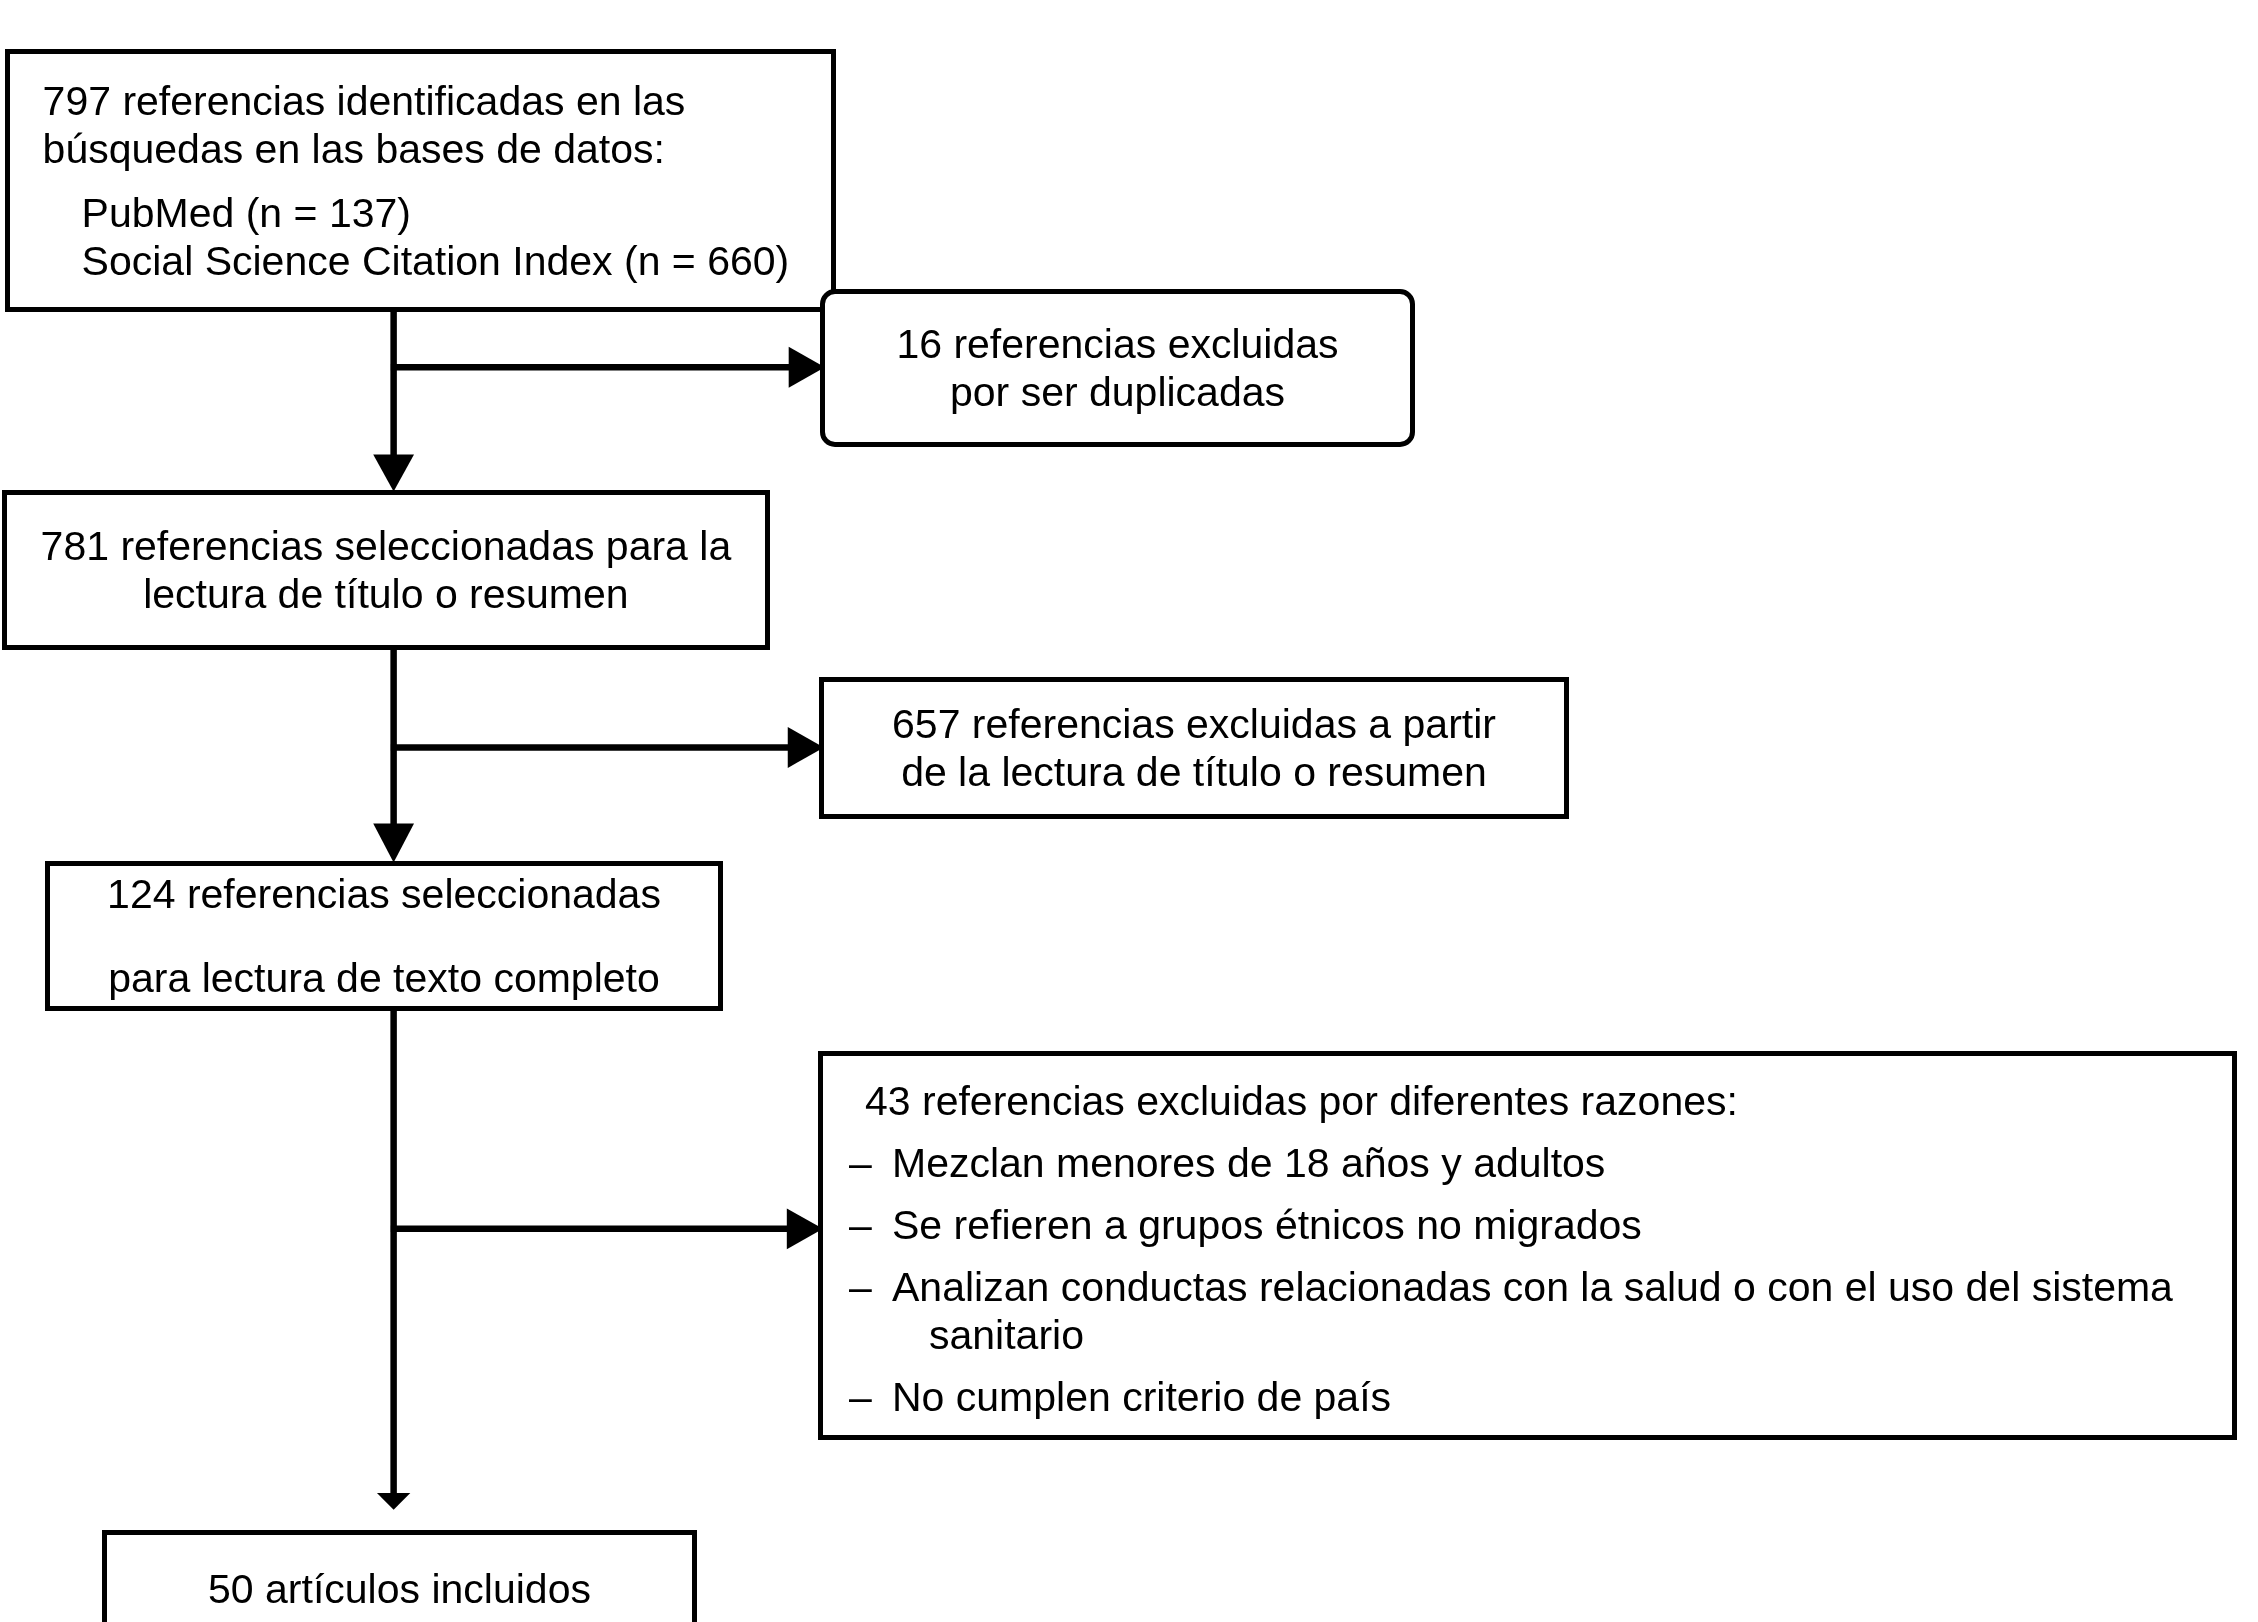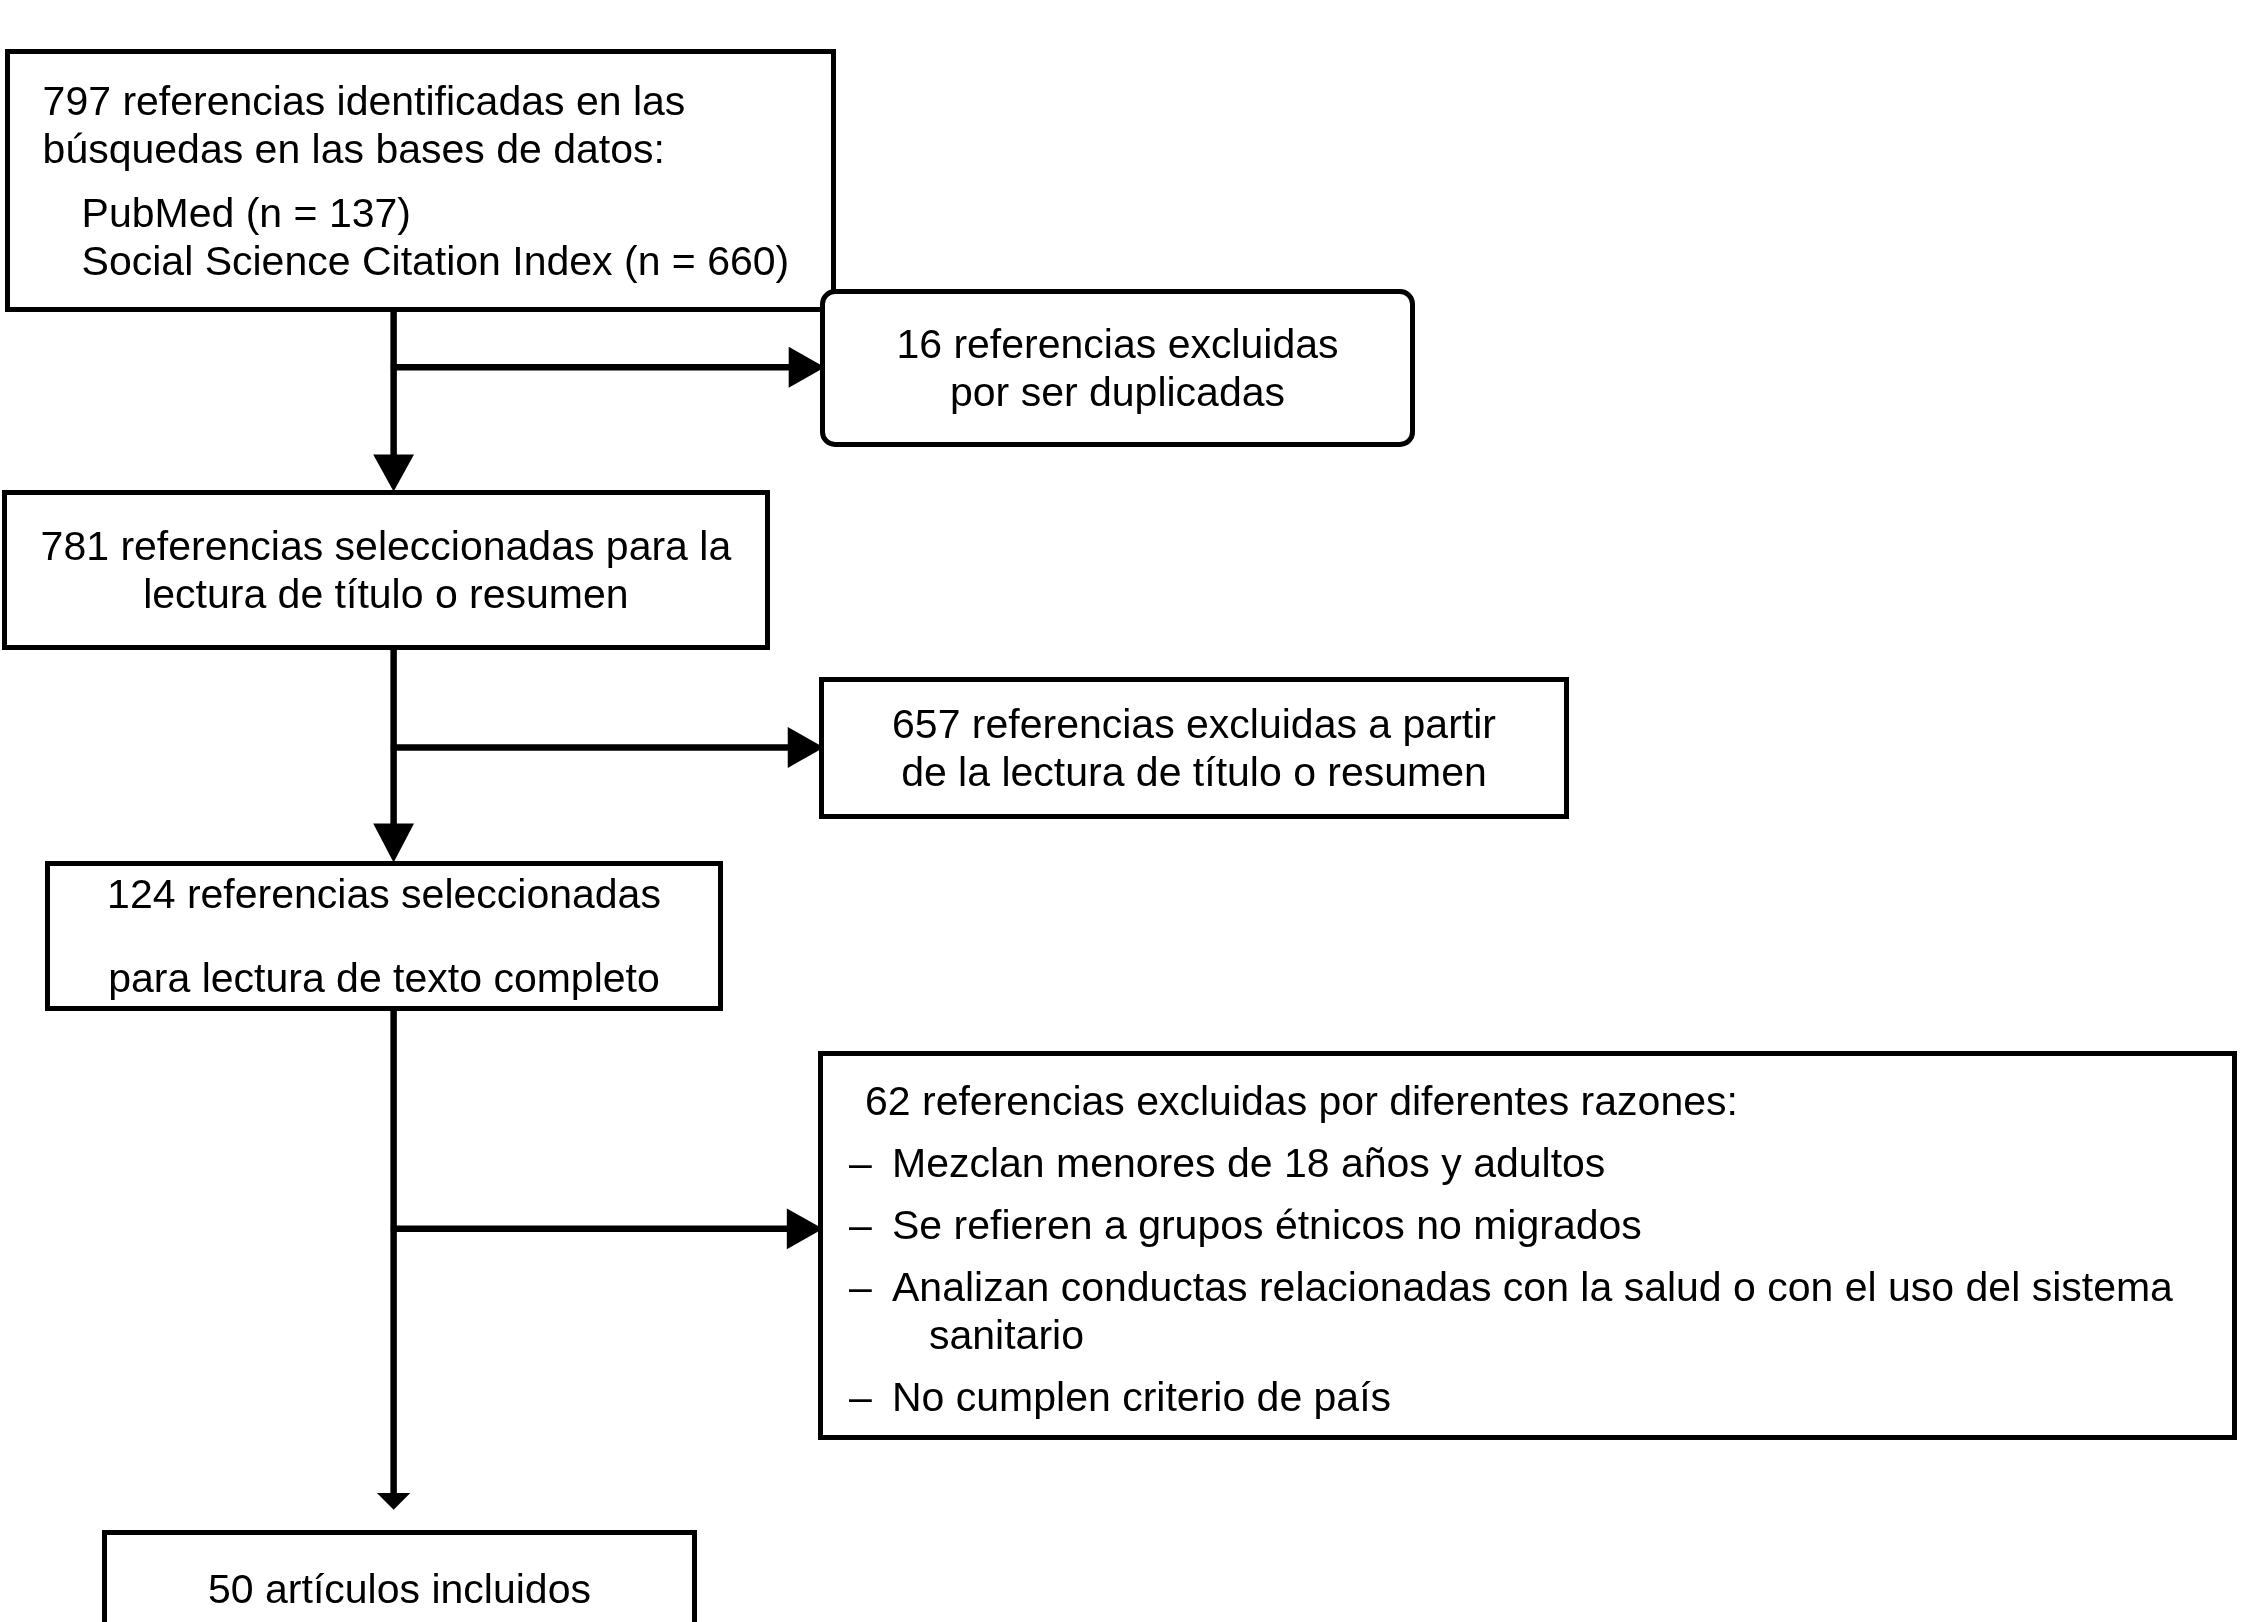--- a/index.html
+++ b/index.html
@@ -157,21 +157,21 @@
     <div>657 referencias excluidas a partir</div>
     <div>de la lectura de título o resumen</div>
   </div>
 
   <div class="box center-box" id="box-fulltext">
     <div>124 referencias seleccionadas</div>
     <div>para lectura de texto completo</div>
   </div>
 
   <div class="box" id="box-excluded-reasons">
-    <div class="heading">62 referencias excluidas por diferentes razones:</div>
+    <div class="heading">43 referencias excluidas por diferentes razones:</div>
     <ul class="reasons">
       <li>
         <span class="dash">–</span><span>Mezclan menores de 18 años y adultos</span>
       </li>
       <li>
         <span class="dash">–</span><span>Se refieren a grupos étnicos no migrados</span>
       </li>
       <li>
         <span class="dash">–</span><span>Analizan conductas relacionadas con la salud o con el uso del sistema</span>
         <div class="wrap-line">sanitario</div>

